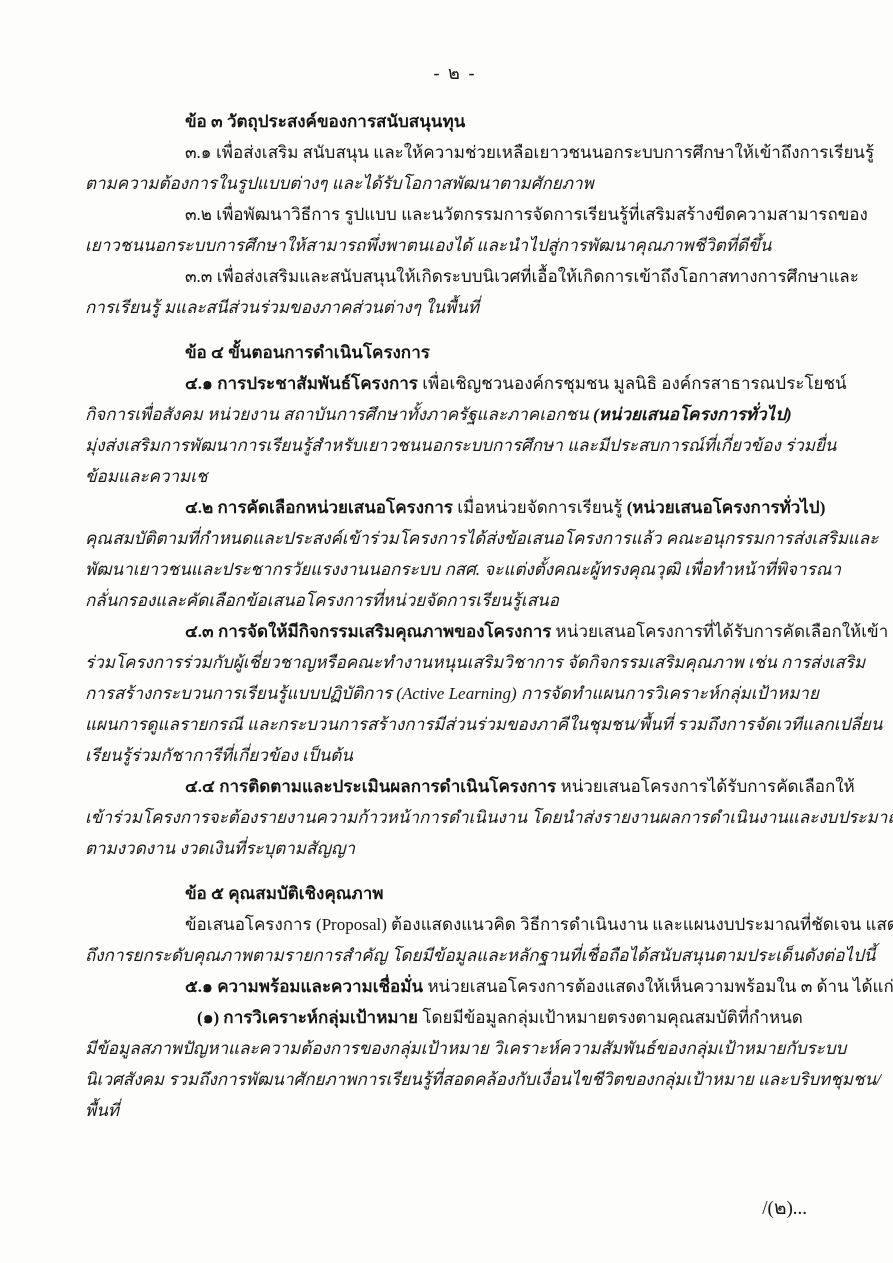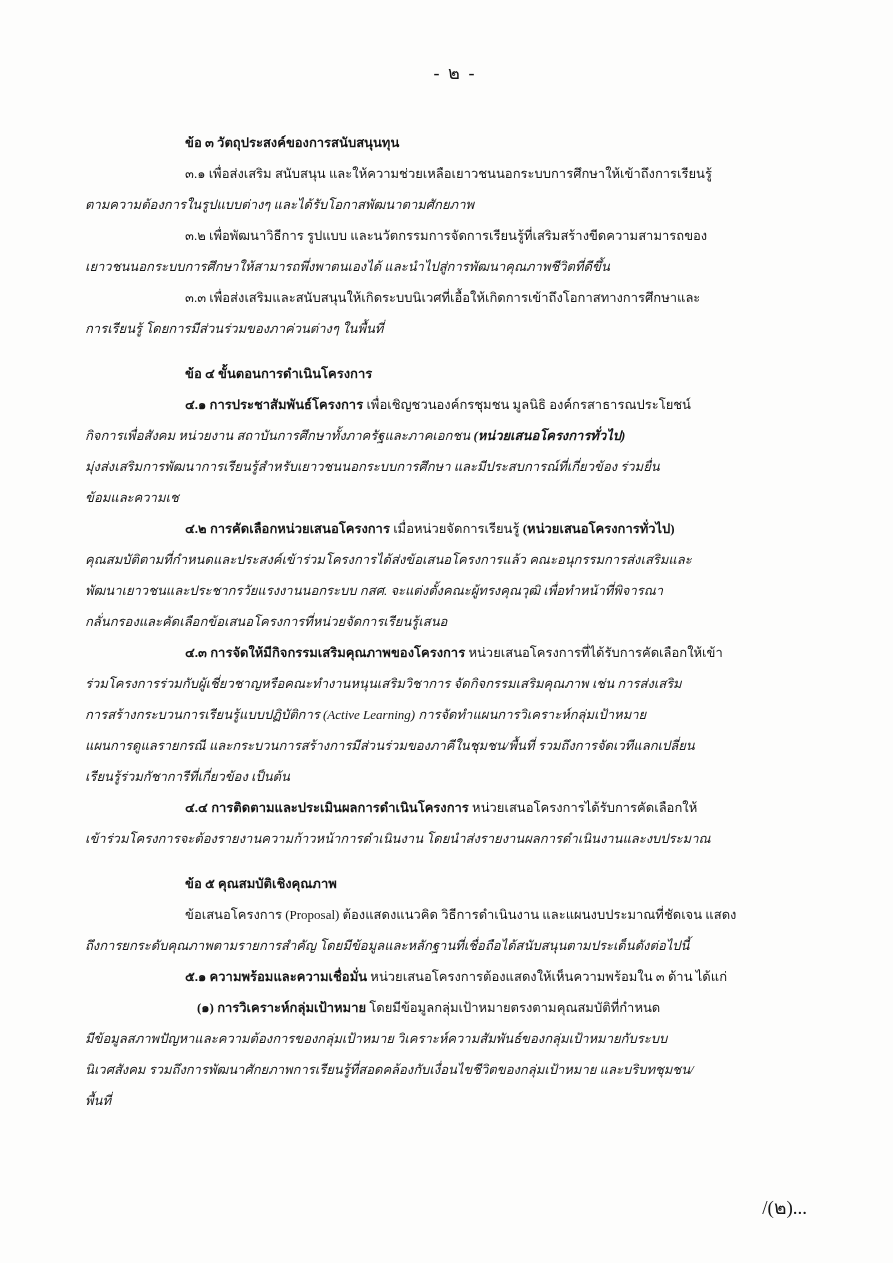--- a/index.html
+++ b/index.html
@@ -15,22 +15,22 @@
   }
   .page-number {
     position:absolute;
     top:58px; left:85px; width:740px;
     text-align:center;
     font-size:18px;
     letter-spacing:2px;
   }
   .doc-body {
     position:absolute;
-    top:113px; left:85px; width:760px;
-    font-size:13px;
+    top:92px; left:85px; width:760px;
+    font-size:17px;
     line-height:31px;
   }
   .heading { font-weight:700; margin-top:14px; }
   .paragraph { font-weight:400; }
   .line { white-space:nowrap; }
   .ind0 { padding-left:0;font-style:italic; }
   .ind1 { padding-left:100px; }
   .ind2 { padding-left:112px; }
   .b { font-weight:700; }
   .continuation-mark {
@@ -53,21 +53,21 @@
       <div class="paragraph">
         <div class="line ind1"><span>๓.๑ เพื่อส่งเสริม สนับสนุน และให้ความช่วยเหลือเยาวชนนอกระบบการศึกษาให้เข้าถึงการเรียนรู้</span></div>
         <div class="line ind0"><span>ตามความต้องการในรูปแบบต่างๆ และได้รับโอกาสพัฒนาตามศักยภาพ</span></div>
       </div>
       <div class="paragraph">
         <div class="line ind1"><span>๓.๒ เพื่อพัฒนาวิธีการ รูปแบบ และนวัตกรรมการจัดการเรียนรู้ที่เสริมสร้างขีดความสามารถของ</span></div>
         <div class="line ind0"><span>เยาวชนนอกระบบการศึกษาให้สามารถพึ่งพาตนเองได้ และนำไปสู่การพัฒนาคุณภาพชีวิตที่ดีขึ้น</span></div>
       </div>
       <div class="paragraph">
         <div class="line ind1"><span>๓.๓ เพื่อส่งเสริมและสนับสนุนให้เกิดระบบนิเวศที่เอื้อให้เกิดการเข้าถึงโอกาสทางการศึกษาและ</span></div>
-        <div class="line ind0"><span>การเรียนรู้ โดยการมีส่วนร่วมของภาค่วนต่างๆ ในพื้นที่</span></div>
+        <div class="line ind0"><span>การเรียนรู้ มและสนีส่วนร่วมของภาคส่วนต่างๆ ในพื้นที่</span></div>
       </div>
       <div class="heading">
         <div class="line ind1"><span class="b">ข้อ ๔  ขั้นตอนการดำเนินโครงการ</span></div>
       </div>
       <div class="paragraph">
         <div class="line ind1"><span class="b">๔.๑ การประชาสัมพันธ์โครงการ</span><span> เพื่อเชิญชวนองค์กรชุมชน มูลนิธิ องค์กรสาธารณประโยชน์</span></div>
         <div class="line ind0"><span>กิจการเพื่อสังคม หน่วยงาน สถาบันการศึกษาทั้งภาครัฐและภาคเอกชน </span><span class="b">(หน่วยเสนอโครงการทั่วไป)</span></div>
         <div class="line ind0"><span>มุ่งส่งเสริมการพัฒนาการเรียนรู้สำหรับเยาวชนนอกระบบการศึกษา และมีประสบการณ์ที่เกี่ยวข้อง ร่วมยื่น</span></div>
         <div class="line ind0"><span>ข้อมและความเช</span></div>
       </div>
@@ -80,20 +80,21 @@
       <div class="paragraph">
         <div class="line ind1"><span class="b">๔.๓ การจัดให้มีกิจกรรมเสริมคุณภาพของโครงการ</span><span> หน่วยเสนอโครงการที่ได้รับการคัดเลือกให้เข้า</span></div>
         <div class="line ind0"><span>ร่วมโครงการร่วมกับผู้เชี่ยวชาญหรือคณะทำงานหนุนเสริมวิชาการ จัดกิจกรรมเสริมคุณภาพ เช่น การส่งเสริม</span></div>
         <div class="line ind0"><span>การสร้างกระบวนการเรียนรู้แบบปฏิบัติการ (Active Learning) การจัดทำแผนการวิเคราะห์กลุ่มเป้าหมาย</span></div>
         <div class="line ind0"><span>แผนการดูแลรายกรณี และกระบวนการสร้างการมีส่วนร่วมของภาคีในชุมชน/พื้นที่ รวมถึงการจัดเวทีแลกเปลี่ยน</span></div>
         <div class="line ind0"><span>เรียนรู้ร่วมกัชาการีที่เกี่ยวข้อง เป็นต้น</span></div>
       </div>
       <div class="paragraph">
         <div class="line ind1"><span class="b">๔.๔ การติดตามและประเมินผลการดำเนินโครงการ</span><span> หน่วยเสนอโครงการได้รับการคัดเลือกให้</span></div>
         <div class="line ind0"><span>เข้าร่วมโครงการจะต้องรายงานความก้าวหน้าการดำเนินงาน โดยนำส่งรายงานผลการดำเนินงานและงบประมาณ</span></div>
+        <div class="line ind0"><span>ตามงวดงาน งวดเงินที่ระบุตามสัญญา</span></div>
       </div>
       <div class="heading">
         <div class="line ind1"><span class="b">ข้อ ๕  คุณสมบัติเชิงคุณภาพ</span></div>
       </div>
       <div class="paragraph">
         <div class="line ind1"><span>ข้อเสนอโครงการ (Proposal) ต้องแสดงแนวคิด วิธีการดำเนินงาน และแผนงบประมาณที่ชัดเจน แสดง</span></div>
         <div class="line ind0"><span>ถึงการยกระดับคุณภาพตามรายการสำคัญ โดยมีข้อมูลและหลักฐานที่เชื่อถือได้สนับสนุนตามประเด็นดังต่อไปนี้</span></div>
       </div>
       <div class="paragraph">
         <div class="line ind1"><span class="b">๕.๑ ความพร้อมและความเชื่อมั่น</span><span> หน่วยเสนอโครงการต้องแสดงให้เห็นความพร้อมใน ๓ ด้าน ได้แก่</span></div>

